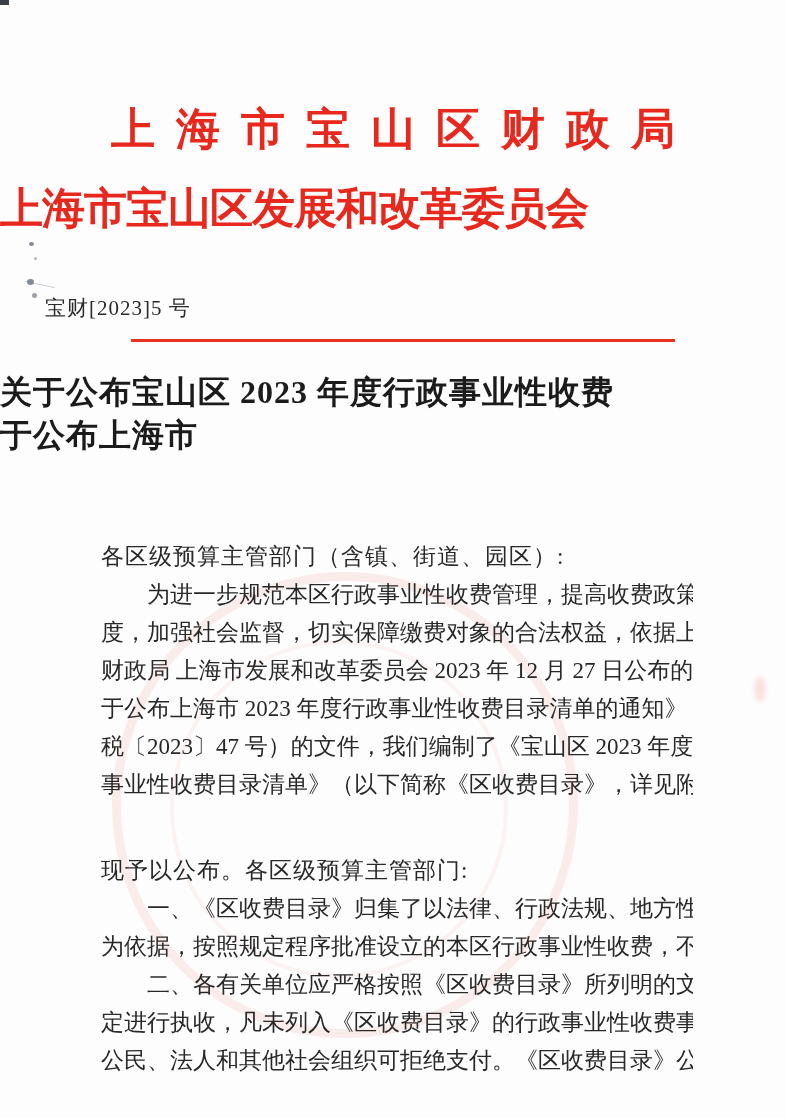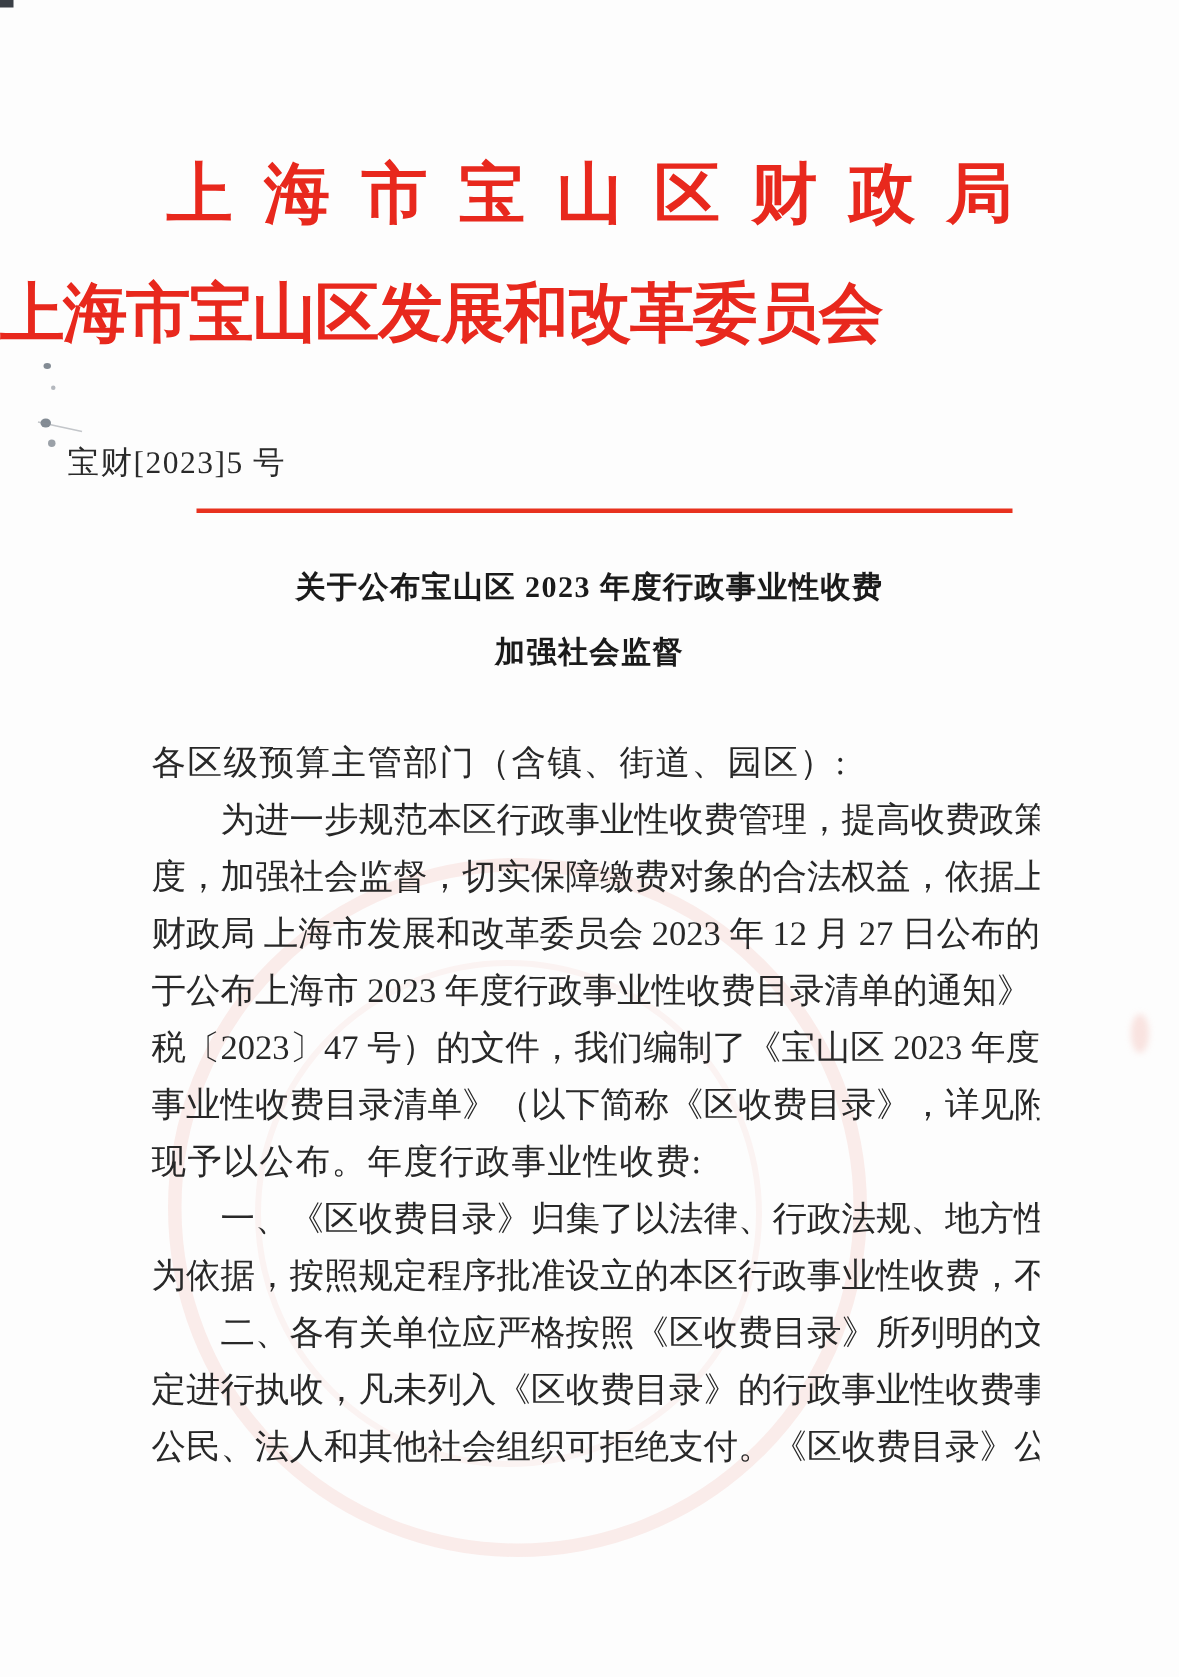--- a/index.html
+++ b/index.html
@@ -48,23 +48,22 @@
   }
   .red-rule {
     position: absolute;
     top: 339px; left: 131px;
     width: 544px; height: 3px;
   }
   
   .doc-title {
     position: absolute;
     top: 371px; left: 0; width: 786px;
-    text-align: center;
     font-weight: 700;
-    font-size: 20px;
+    font-size: 32px;
     line-height: 43px;
     color: #1b1b1b;
     letter-spacing: 1px;
   }
   
   .body-text {
     position: absolute;
     top: 490px; left: 101px;
     width: 592px;
     font-size: 23px;
@@ -75,20 +74,21 @@
     height: 38px;
     overflow: hidden;
     text-align: justify;
     text-align-last: justify;
     white-space: nowrap;
   }
   .bl.short {
     text-align: left;
     text-align-last: left;
     letter-spacing: 1px;
+    margin-top: 48px;
   }
   .bl.ind { text-indent: 2em; }
   
   .seal {
     position: absolute;
     top: 572px; left: 112px;
     width: 448px; height: 448px;
     border: 9px solid rgba(225, 92, 72, 0.10);
     border-radius: 50%;
     pointer-events: none;
@@ -147,32 +147,32 @@
 
   <div class="issuer1" style="color: rgb(232, 40, 29);">上海市宝山区财政局</div>
   <div class="issuer2" style="color: rgb(232, 40, 29);">上海市宝山区发展和改革委员会</div>
 
   <div class="doc-number">宝财[2023]5 号</div>
 
   <div class="red-rule" style="background: rgb(232, 50, 31);"></div>
 
   <div class="doc-title">
     <div>关于公布宝山区 2023 年度行政事业性收费</div>
-    <div>加强社会监督</div>
+    <div>于公布上海市</div>
   </div>
 
   <div class="body-text">
     <div class="bl short">各区级预算主管部门（含镇、街道、园区）:</div>
     <div class="bl ind">为进一步规范本区行政事业性收费管理，提高收费政策透明</div>
     <div class="bl">度，加强社会监督，切实保障缴费对象的合法权益，依据上海市</div>
     <div class="bl">财政局 上海市发展和改革委员会 2023 年 12 月 27 日公布的《关</div>
     <div class="bl">于公布上海市 2023 年度行政事业性收费目录清单的通知》（沪财</div>
     <div class="bl">税〔2023〕47 号）的文件，我们编制了《宝山区 2023 年度行政</div>
     <div class="bl">事业性收费目录清单》（以下简称《区收费目录》，详见附件 1），</div>
-    <div class="bl short">现予以公布。年度行政事业性收费:</div>
+    <div class="bl short">现予以公布。各区级预算主管部门:</div>
     <div class="bl ind">一、《区收费目录》归集了以法律、行政法规、地方性法规等</div>
     <div class="bl">为依据，按照规定程序批准设立的本区行政事业性收费，不含中</div>
     <div class="bl ind">二、各有关单位应严格按照《区收费目录》所列明的文件规</div>
     <div class="bl">定进行执收，凡未列入《区收费目录》的行政事业性收费事项，</div>
     <div class="bl">公民、法人和其他社会组织可拒绝支付。《区收费目录》公布之后，</div>
   </div>
 
 </div>
 
 </body></html>

